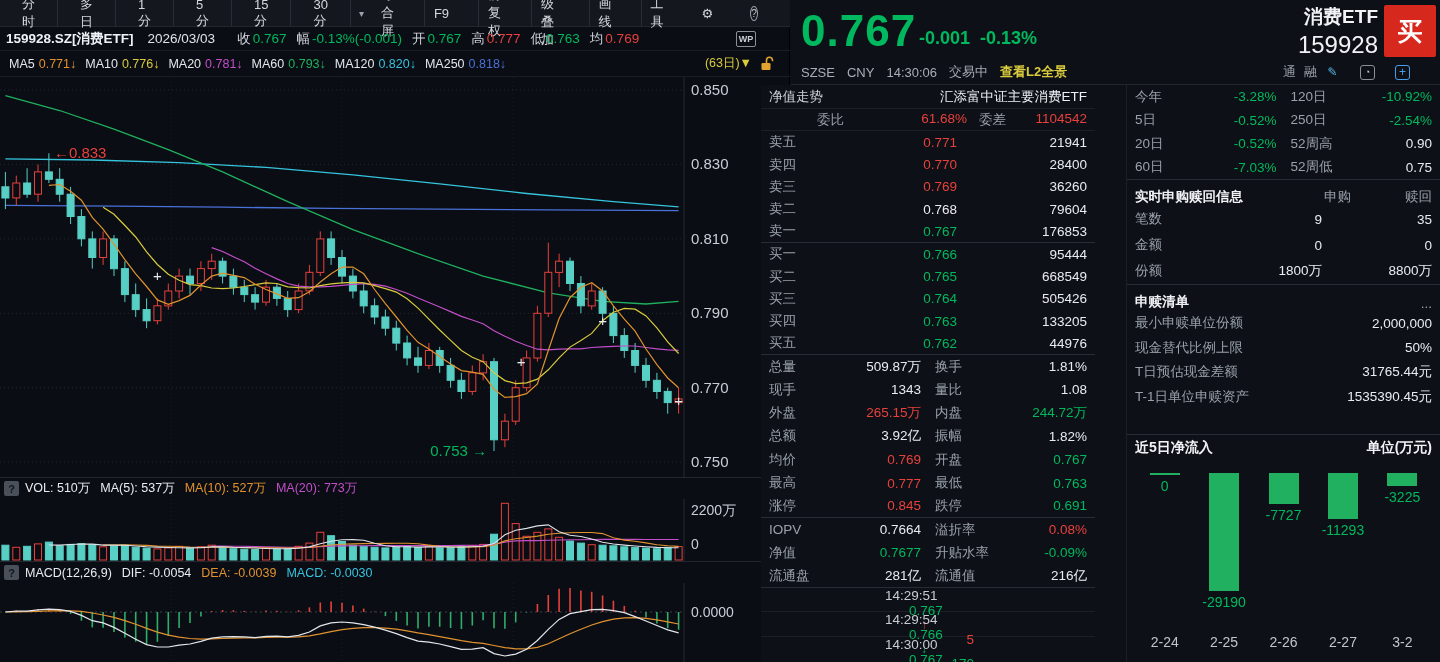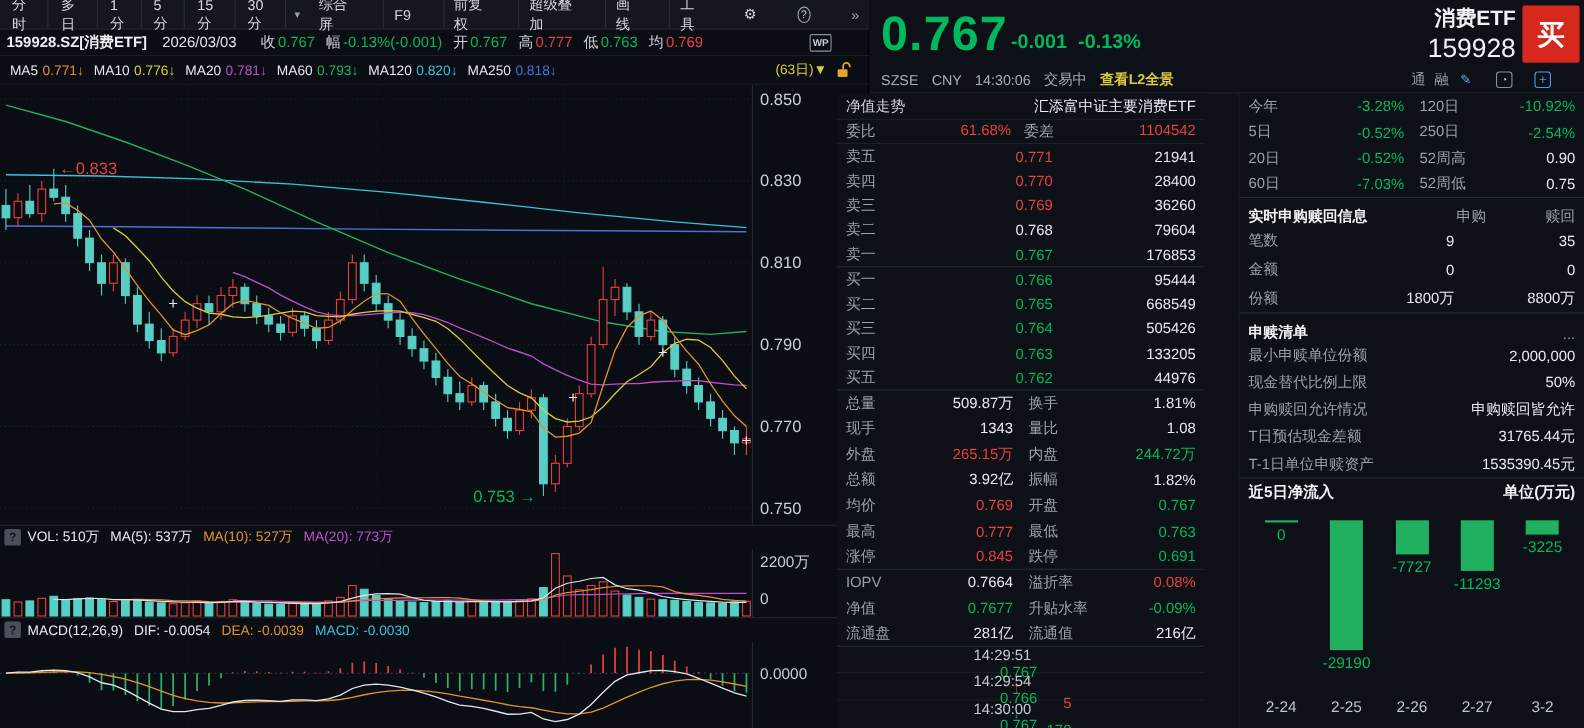--- a/index.html
+++ b/index.html
@@ -5,21 +5,21 @@
   * { margin:0; padding:0; box-sizing:border-box; }
   html,body { background:#000; }
   body { font-family:"Liberation Sans","DejaVu Sans",sans-serif; }
   #app { position:relative; width:1440px; height:662px; background:#0d1016; overflow:hidden; color:#e8ebf0; }
 
   
   #left { position:absolute; left:0; top:0; width:790px; height:662px; background:#0a0d13; border-right:1px solid #000; }
   .toolbar { position:absolute; left:0; top:0; width:790px; height:27px; background:#14171d; border-bottom:1px solid #23262c;
              display:flex; align-items:center; font-size:13px; color:#d4d8de; }
   .tabs { display:flex; align-items:center; height:100%; }
-  .tabs span.tab { padding:0 11px; border-right:1px solid #2a2d35; height:100%; display:flex; align-items:center; cursor:default; }
+  .tabs span.tab { padding:0 22px; border-right:1px solid #2a2d35; height:100%; display:flex; align-items:center; cursor:default; }
   .tabs .caret { padding:0 8px; color:#9aa1ab; font-size:10px; }
   .tools { margin-left:auto; display:flex; align-items:center; height:100%;gap:20px; }
   .tools span { padding:0 9px; border-left:1px solid #2a2d35; height:100%; display:flex; align-items:center; }
   .tools .circ { width:15px; height:15px; border:1px solid #9aa1ab; border-radius:50%; font-size:10px; justify-content:center; padding:0; margin:0 8px; color:#c4c9d0; }
   .tools .noborder { border-left:none; }
   .inforow { position:absolute; left:0; top:27px; width:790px; height:24px; display:flex; align-items:center;
              font-size:13.5px; padding:0 6px; border-bottom:1px solid #1a1d23; white-space:nowrap; }
   .inforow .sym { font-weight:bold; color:#eef1f5; margin-right:14px; }
   .inforow .dt { color:#dfe3e9; margin-right:12px; }
   .inforow .fl { color:#cfd3d9; margin-left:10px; }
@@ -68,21 +68,21 @@
   .sicon.boxb { border:1px solid #4a9de8; border-radius:3px; font-size:12px; color:#4a9de8; }
 
   
   #mid { position:absolute; left:761px; top:85px; width:334px; height:577px; background:#0d1016; font-size:13.5px; }
   .mrow { display:flex; align-items:center; padding:0 8px; }
   .bb { border-bottom:1px solid #1c2026; }
   .bbs { border-bottom:1px solid #272c34; }
   #nav-row { height:24px; }
   #nav-row .nv { margin-left:auto; color:#eef1f5; }
   #ratio-row { height:22px; }
-  #ratio-row .r1 { width:150px; display:flex; } #ratio-row .r1 b { margin-left:auto; font-weight:normal; }
+  #ratio-row .r1 { width:150px; display:flex;margin-left:48px; } #ratio-row .r1 b { margin-left:auto; font-weight:normal; }
   #ratio-row .r2 { flex:1; display:flex; margin-left:12px; } #ratio-row .r2 b { margin-left:auto; font-weight:normal; }
   .obrow { display:flex; align-items:center; height:22.4px; padding:0 8px; }
   .obrow .ob-l { width:56px; color:#9aa1ab; }
   .obrow .ob-p { flex:1; text-align:right; margin-right:26px; }
   .obrow .ob-v { width:104px; text-align:right; color:#e8ebf0; }
   .strow { display:flex; align-items:center; height:23.3px; padding:0 8px; }
   .stcell { flex:1; display:flex; align-items:center; }
   .stcell .sl { color:#9aa1ab; }
   .stcell .sv { margin-left:auto; }
   .stcell + .stcell { margin-left:14px; }
@@ -804,24 +804,20 @@
     <div id="rdrows">
         <div class="rdrow">
           <span class="sl">最小申赎单位份额</span>
           <span class="sv">2,000,000</span>
         </div>
         <div class="rdrow">
           <span class="sl">现金替代比例上限</span>
           <span class="sv">50%</span>
         </div>
         <div class="rdrow">
-          <span class="sl">申购赎回允许情况</span>
-          <span class="sv">申购赎回皆允许</span>
-        </div>
-        <div class="rdrow">
           <span class="sl">T日预估现金差额</span>
           <span class="sv">31765.44元</span>
         </div>
         <div class="rdrow">
           <span class="sl">T-1日单位申赎资产</span>
           <span class="sv">1535390.45元</span>
         </div>
       </div>
     <div id="flow">
       <div id="flow-title">

